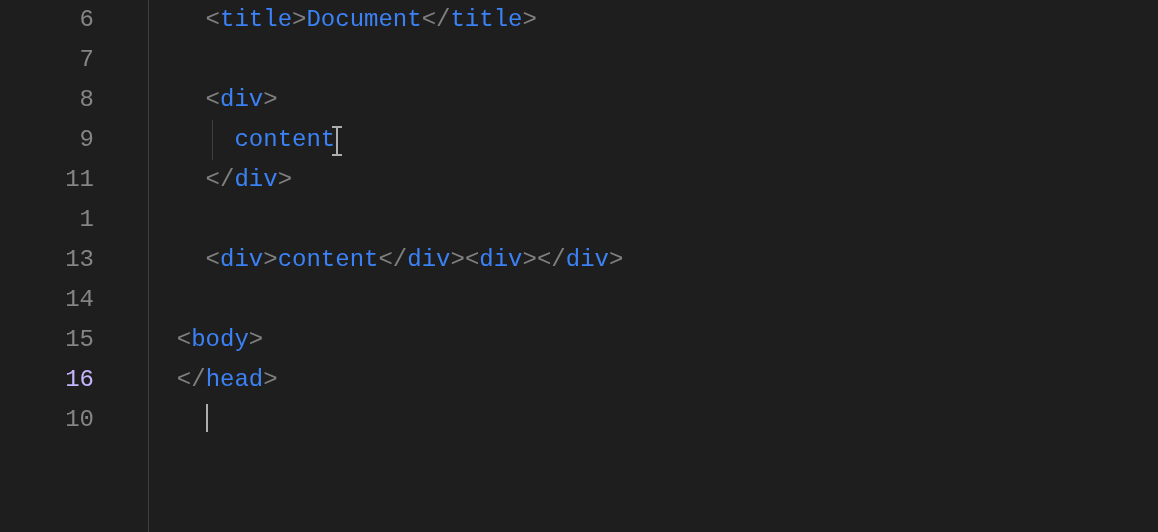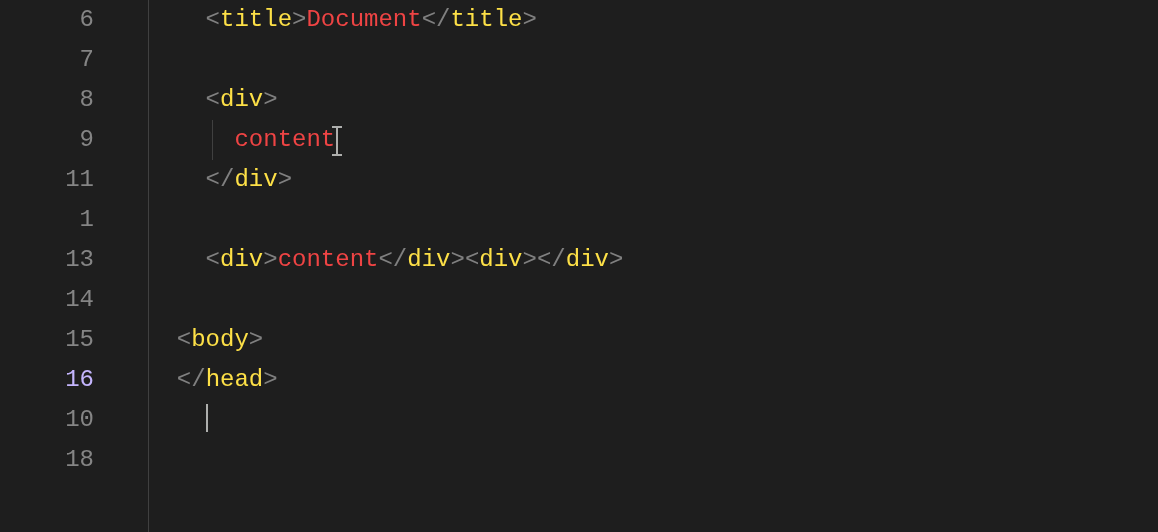--- a/index.html
+++ b/index.html
@@ -54,22 +54,22 @@
   }
   .inner-guide {
     position: absolute;
     left: 92px;
     top: 0;
     bottom: 0;
     width: 1px;
     background: #404040;
   }
   .punct { color: #808080; }
-  .tag { color: #fde047; }
-  .text { color: #ef4444; }
+  .tag { color: #3b82f6; }
+  .text { color: #3b82f6; }
   .cursor {
     display: inline-block;
     width: 2px;
     height: 28px;
     background: #aeafad;
     vertical-align: middle;
     position: relative;
     top: -2px;
   }
   .text-cursor-icon {
@@ -101,21 +101,20 @@
       <div class="gutter-line">7</div>
       <div class="gutter-line">8</div>
       <div class="gutter-line">9</div>
       <div class="gutter-line">11</div>
       <div class="gutter-line">1</div>
       <div class="gutter-line">13</div>
       <div class="gutter-line">14</div>
       <div class="gutter-line">15</div>
       <div class="gutter-line active">16</div>
       <div class="gutter-line">10</div>
-      <div class="gutter-line">18</div>
     </div>
   <div class="code-area">
     <div class="indent-guide guide-1"></div>
 
     <div class="code-line"><span class="text">    </span><span class="punct">&lt;</span><span class="tag">title</span><span class="punct">&gt;</span><span class="text">Document</span><span class="punct">&lt;/</span><span class="tag">title</span><span class="punct">&gt;</span></div>
 
     <div class="code-line"></div>
 
     <div class="code-line"><span class="text">    </span><span class="punct">&lt;</span><span class="tag">div</span><span class="punct">&gt;</span></div>
 

